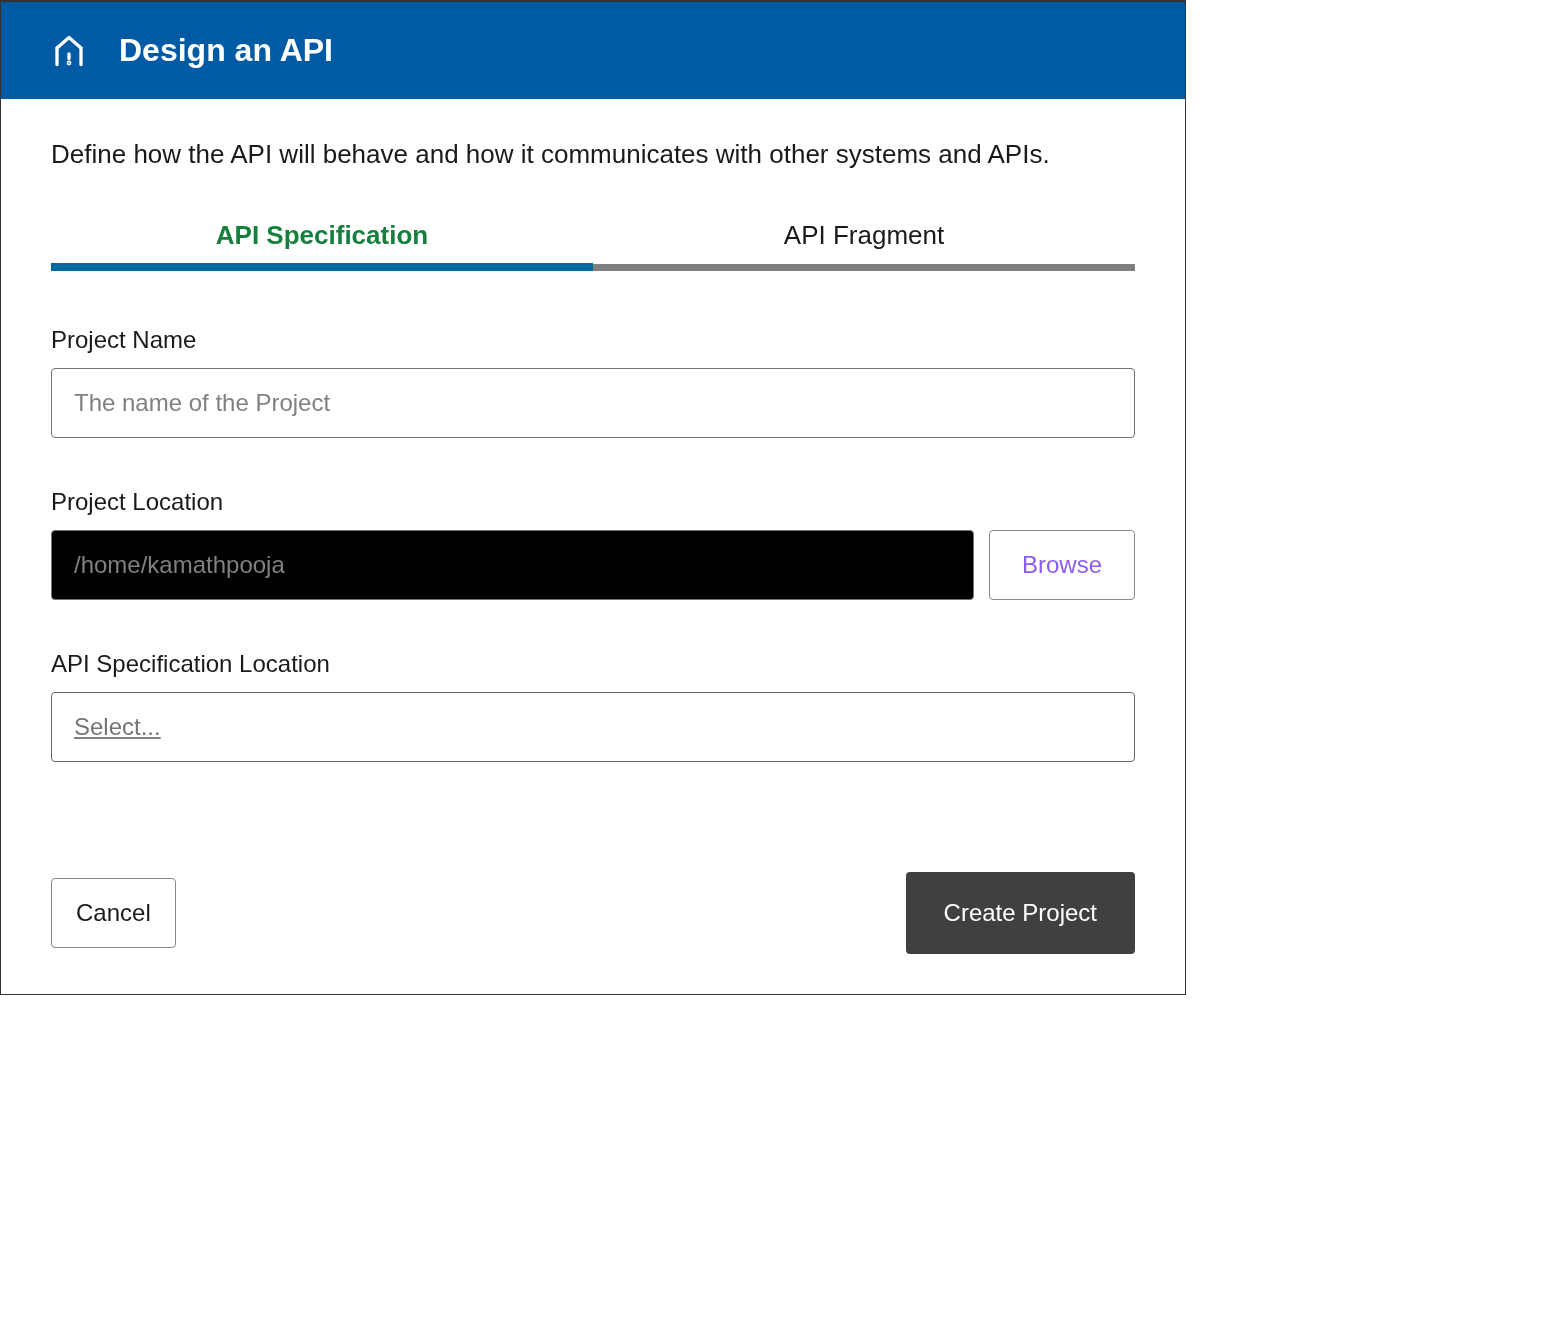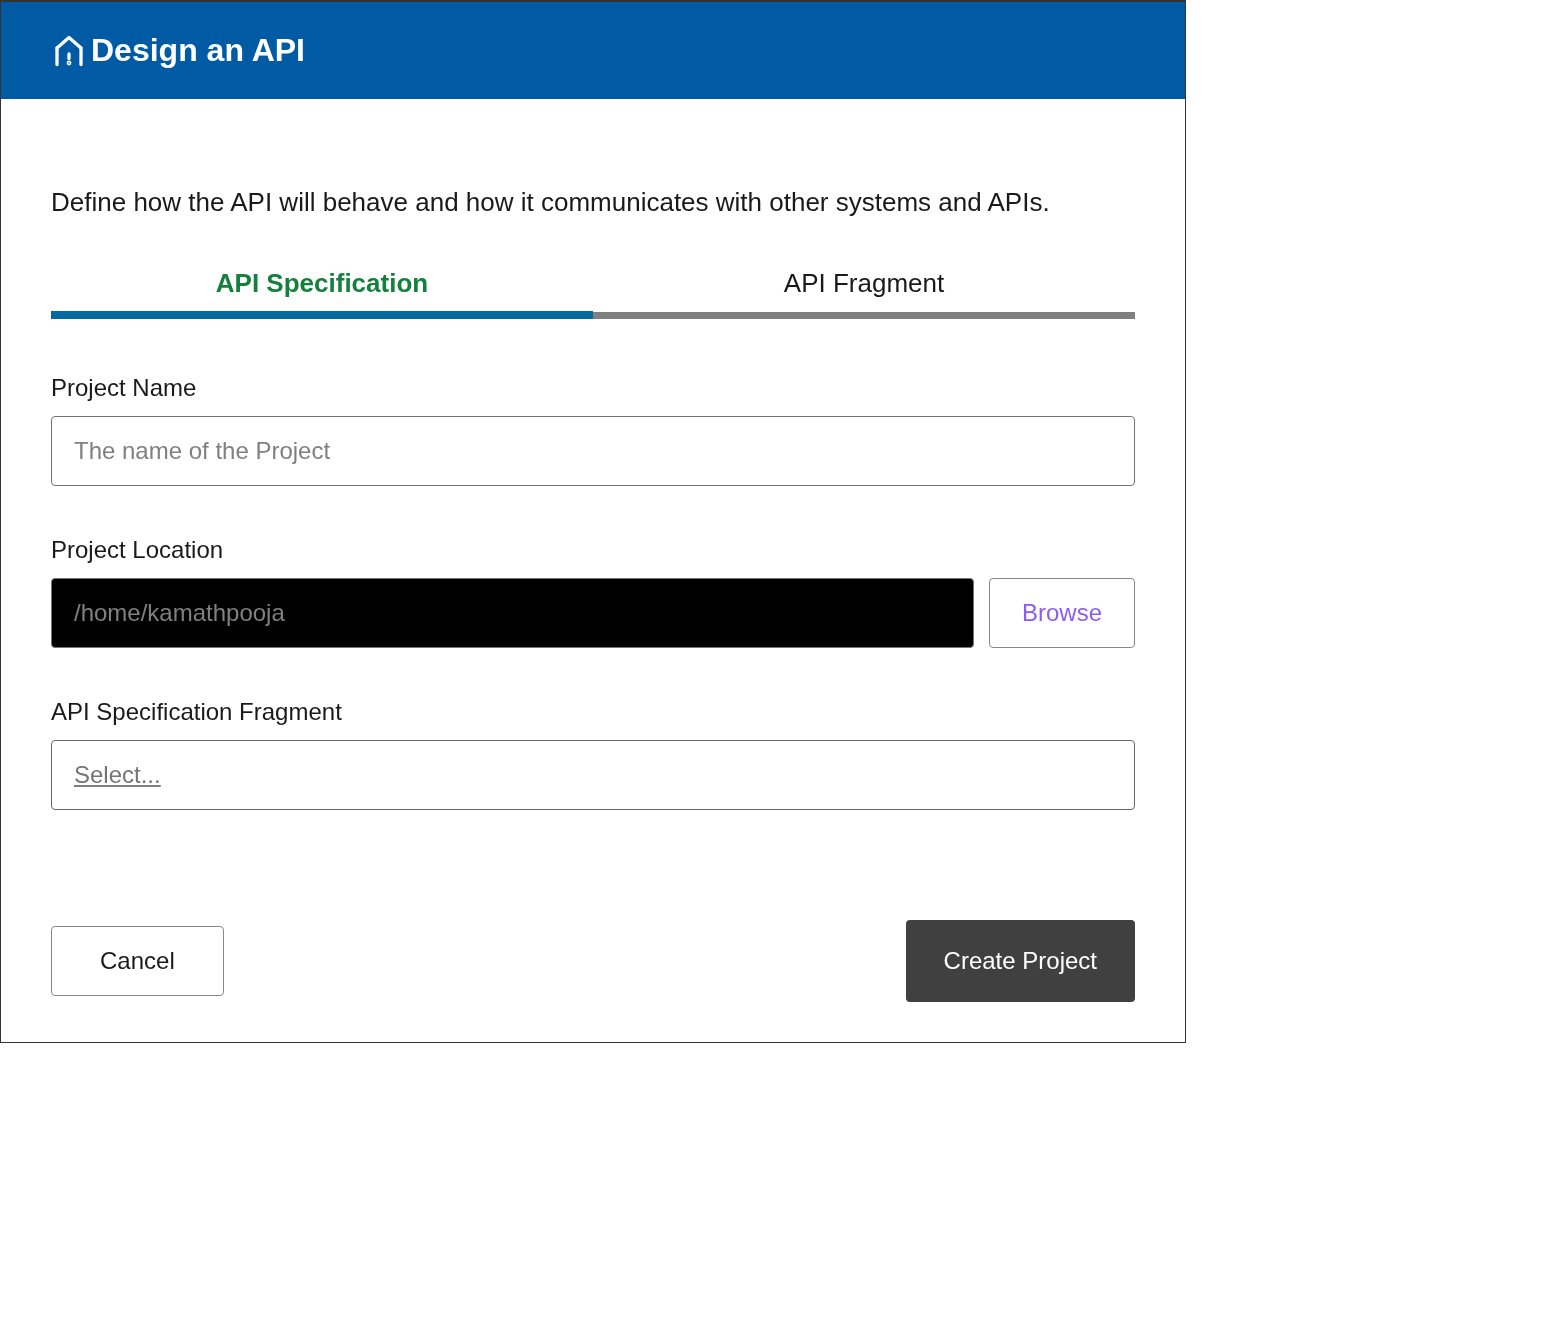--- a/index.html
+++ b/index.html
@@ -13,33 +13,32 @@
       width: 1186px;
       border: 1px solid #333;
       border-top: 2px solid #333;
     }
     .header {
       background: #005ba4;
       color: #ffffff;
       padding: 30px 50px;
       display: flex;
       align-items: center;
-      gap: 4px;
+      gap: 32px;
     }
     .header-icon {
       width: 36px;
       height: 36px;
     }
     .header-title {
       font-size: 32px;
       font-weight: 600;
     }
     .content {
       padding: 40px 50px 40px 50px;
-      margin-top: 48px;
     }
     .description {
       font-size: 26px;
       color: #1a1a1a;
       margin-bottom: 50px;
     }
     .tabs {
       display: flex;
       width: 100%;
       margin-bottom: 55px;
@@ -116,21 +115,21 @@
       outline: none;
       text-decoration: underline;
     }
     .footer {
       display: flex;
       justify-content: space-between;
       align-items: center;
       margin-top: 110px;
     }
     .btn {
-      padding: 20px 48px;
+      padding: 20px 24px;
       font-size: 24px;
       border-radius: 4px;
       cursor: pointer;
     }
     .btn-cancel {
       background: #ffffff;
       border: 1px solid #888;
       color: #1a1a1a;
     }
     .btn-primary {
@@ -169,21 +168,21 @@
 
   <div class="form-group">
     <label class="form-label">Project Location</label>
     <div class="location-row">
       <input type="text" class="text-input readonly" readonly="" value="/home/kamathpooja" style="">
       <button class="browse-btn">Browse</button>
     </div>
   </div>
 
   <div class="form-group">
-    <label class="form-label">API Specification Fragment</label>
+    <label class="form-label">API Specification Location</label>
     <div class="select-wrap">
       <input type="text" class="select-input" readonly="" placeholder="Select..." style="">
     </div>
   </div>
 
   <div class="footer">
     <button class="btn btn-cancel">Cancel</button>
     <button class="btn btn-primary">Create Project</button>
   </div>
 </div>

